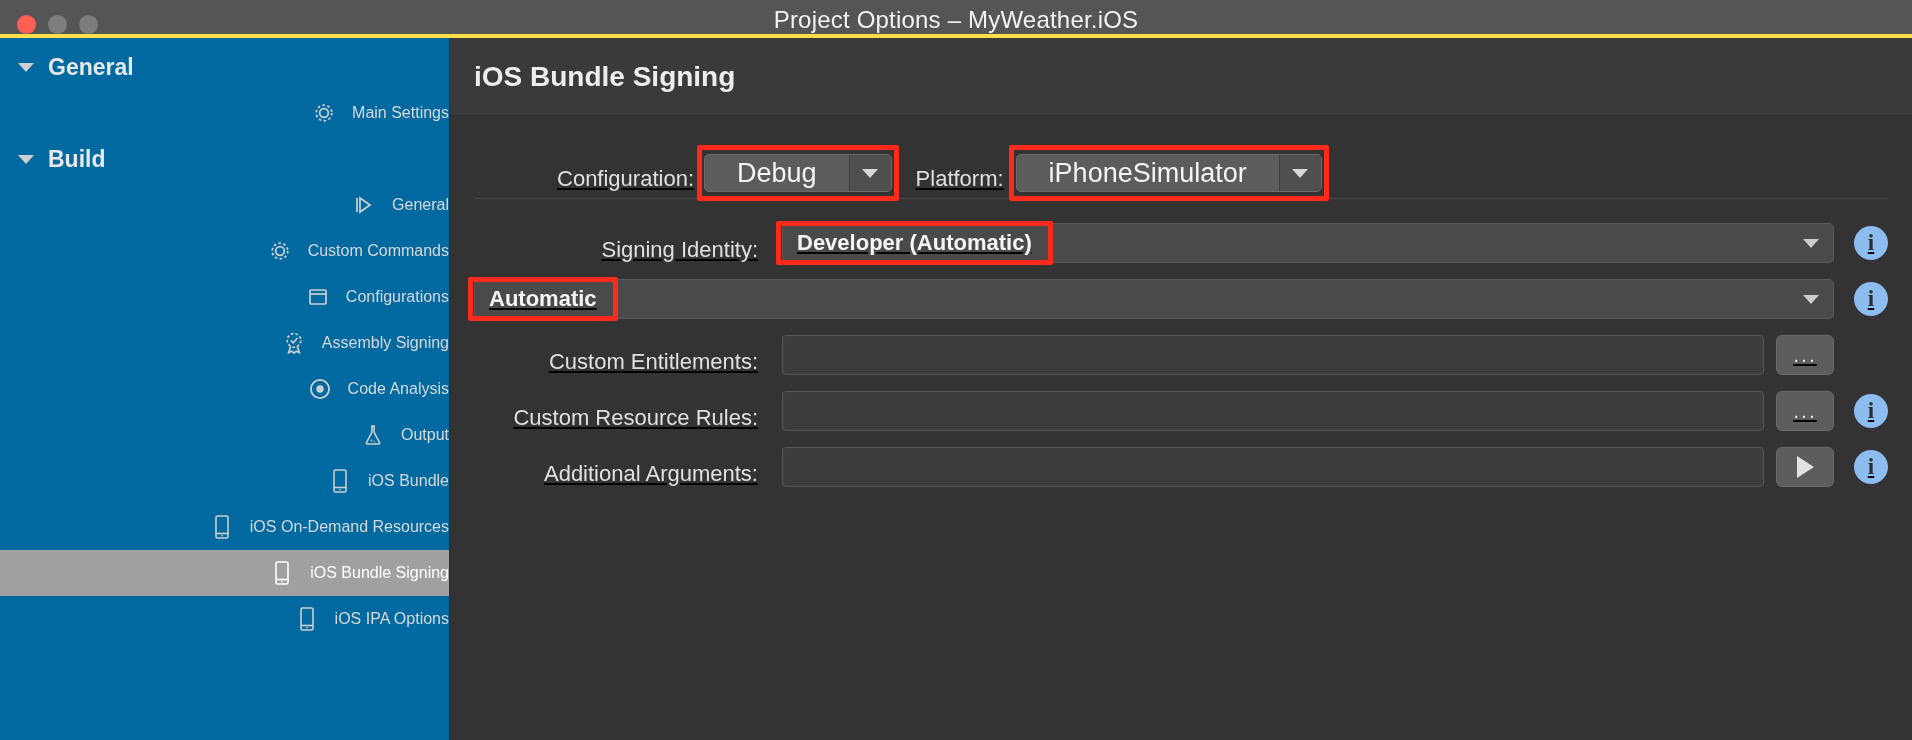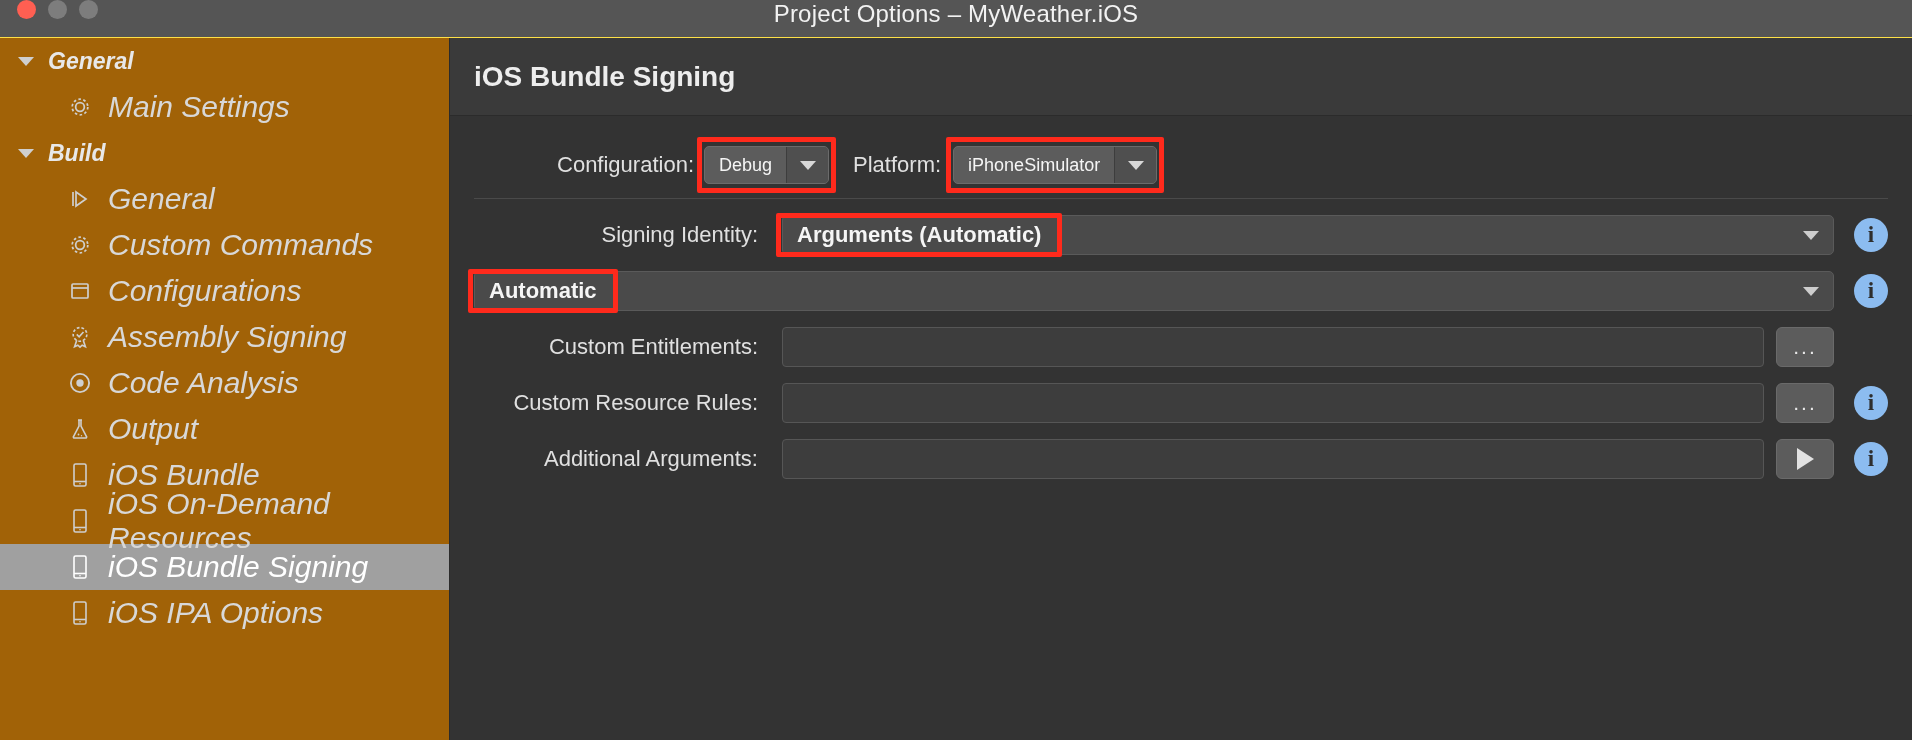--- a/index.html
+++ b/index.html
@@ -8,62 +8,62 @@
     background: #333333;
     font-family: "Liberation Sans", "DejaVu Sans", sans-serif;
     overflow: hidden;
   }
   .window { width: 1912px; height: 740px; display: flex; flex-direction: column; background:#333333; }
 
   
   .titlebar {
     height: 38px; flex: 0 0 38px;
     background: #555555;
-    display: flex; align-items: flex-start;
+    display: flex; align-items: flex-end;
     position: relative;
-    border-bottom: 1px solid #fde047;
+    border-bottom: 4px solid #fde047;
   }
   .traffic { display: flex; align-items: center; gap: 12px; padding-left: 17px; }
   .dot { width: 19px; height: 19px; border-radius: 50%; }
   .dot.close { background: #ff5f52; }
   .dot.min { background: #7d7d7d; }
   .dot.zoom { background: #7d7d7d; }
   .title {
     position: absolute; left: 0; right: 0; text-align: center;
     font-size: 24px; color: #f2f2f2; letter-spacing: 0.2px;
     pointer-events: none;
   }
 
   
   .body { flex: 1; display: flex; min-height: 0; }
 
   
   .sidebar {
     width: 450px; flex: 0 0 450px;
-    background: #a16207;
+    background: #0369a1;
     border-right: 1px solid #2b2b2b;
+    padding-top: 6px;
     overflow: hidden;
-    font-style: italic;
   }
   .nav-group {
     display: flex; align-items: center;
     height: 46px; padding-left: 18px;
     color: #e8e8e8; font-size: 23px; font-weight: bold;
   }
   .tri {
     width: 0; height: 0;
     border-left: 8px solid transparent;
     border-right: 8px solid transparent;
     border-top: 9px solid #cfcfcf;
     margin-right: 14px;
   }
   .nav-item {
     display: flex; align-items: center;
     height: 46px; padding-left: 66px;
-    color: #d8d8d8; font-size: 30px;
+    color: #d8d8d8; font-size: 16px; justify-content: flex-end;
   }
   .nav-item.selected { background: #a0a0a0; color: #ffffff; }
   .nav-item .ico {
     width: 28px; height: 28px; flex: 0 0 28px;
     margin-right: 14px;
     display: flex; align-items: center; justify-content: center;
   }
   .nav-item .ico svg { display: block; }
 
   
@@ -72,38 +72,38 @@
     height: 78px; flex: 0 0 78px;
     display: flex; align-items: center;
     padding-left: 24px;
     background: #3a3a3a;
     border-bottom: 1px solid #2b2b2b;
   }
   .main-header h1 { font-size: 28px; color: #ededed; font-weight: bold; }
 
   .content { flex: 1; padding: 0 24px; position: relative; }
 
-  .row { display: flex; align-items: center; height: 54px; }
+  .row { display: flex; align-items: flex-end; height: 54px; text-decoration: underline; }
   .row-label {
     font-size: 22px; color: #e0e0e0;
     text-align: right; white-space: nowrap;
   }
   .sep { height: 1px; background: #4a4a4a; margin: 6px 0 8px 0; }
 
   
   .cfg-row { margin-top: 22px; }
   .cfg-label { width: 230px; padding-right: 10px; }
   .combo {
     display: inline-flex; align-items: stretch;
     height: 38px; border-radius: 5px; overflow: hidden;
     background: #5c5c5c; border: 1px solid #6b6b6b;
   }
   .combo .txt {
     display: flex; align-items: center;
-    padding: 0 14px; font-size: 18px; color: #f5f5f5;
+    padding: 0 32px; font-size: 27px; color: #f5f5f5;
     white-space: nowrap;
   }
   .combo .arrowbtn {
     width: 42px; display: flex; align-items: center; justify-content: center;
     background: #4f4f4f; border-left: 1px solid #3d3d3d;
   }
   .caret {
     width: 0; height: 0;
     border-left: 8px solid transparent;
     border-right: 8px solid transparent;
@@ -341,21 +341,21 @@
             </div>
           </div>
         </div>
 
         <div class="sep"></div>
 
         <div class="row field-row">
           <div class="row-label field-label">Signing Identity:</div>
           <div class="fieldwrap">
             <div class="select">
-              <span class="val hl">Arguments (Automatic)</span>
+              <span class="val hl">Developer (Automatic)</span>
               <span class="caret-cell">
                 <span class="caret"></span>
               </span>
             </div>
             <div class="info">i</div>
           </div>
         </div>
 
         <div class="row field-row">
           <div class="fieldwrap">

